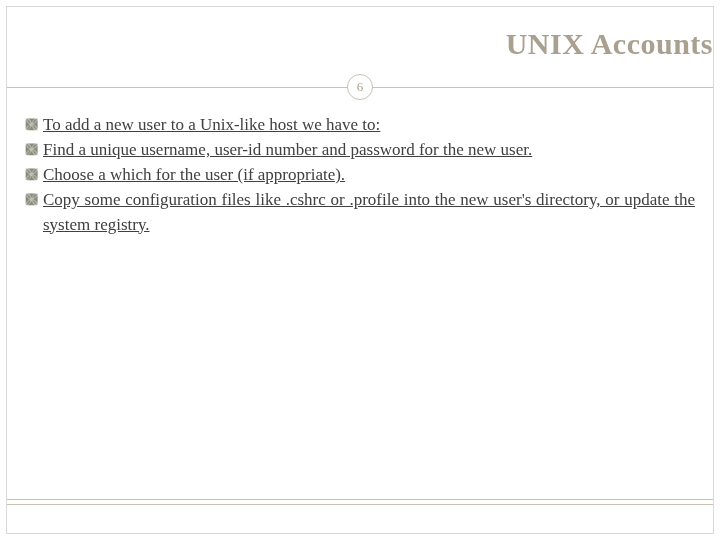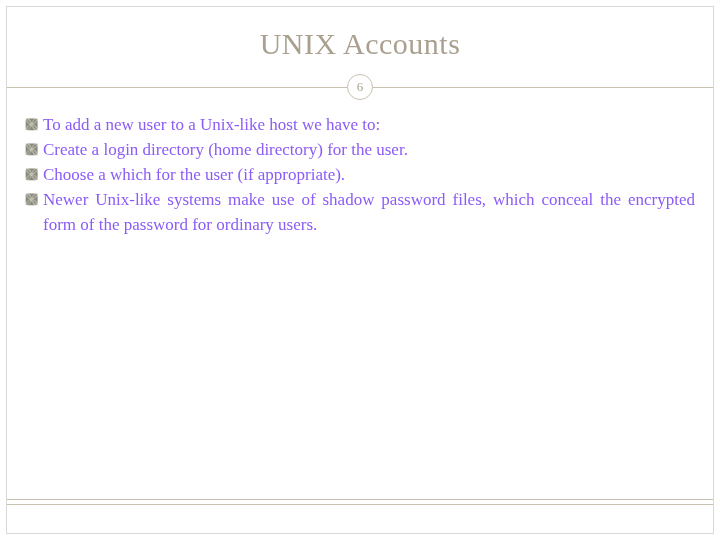--- a/index.html
+++ b/index.html
@@ -11,24 +11,24 @@
   }
   .slide {
     position: absolute;
     top: 6px;
     left: 6px;
     right: 6px;
     bottom: 6px;
     border: 1px solid #d8d8d8;
   }
   .title {
-    text-align: center;
+    text-align: right;
     font-size: 30px;
     color: #a9a08f;
-    font-weight: 400;
+    font-weight: 700;
     margin-top: 20px;
     letter-spacing: 0.5px;
   }
   .page-row {
     position: relative;
     height: 28px;
     margin-top: 12px;
   }
   .page-rule {
     position: absolute;
@@ -55,24 +55,25 @@
     font-family: Georgia, serif;
   }
   .content {
     padding: 12px 18px 0 18px;
   }
   .item {
     position: relative;
     padding-left: 18px;
     font-size: 17px;
     line-height: 1.42;
-    color: #8b5cf6;
+    color: #404040;
     text-align: justify;
     text-justify: inter-word;
     margin-bottom: 1px;
+    text-decoration: underline;
   }
   .item::before {
     content: "\1F669";
     position: absolute;
     left: 0;
     top: 0;
     font-size: 13px;
     color: #8a8a7a;
     line-height: 1.8;
   }
@@ -93,20 +94,20 @@
 
   <h1 class="title">UNIX Accounts</h1>
 
   <div class="page-row">
     <div class="page-rule"></div>
     <div class="page-num">6</div>
   </div>
 
   <div class="content">
     <div class="item">To add a new user to a Unix-like host we have to:</div>
-    <div class="item">Create a login directory (home directory) for the user.</div>
+    <div class="item">Find a unique username, user-id number and password for the new user.</div>
     <div class="item">Choose a which for the user (if appropriate).</div>
-    <div class="item">Newer Unix-like systems make use of shadow password files, which conceal the encrypted form of the password for ordinary users.</div>
+    <div class="item">Copy some configuration files like .cshrc or .profile into the new user's directory, or update the system registry.</div>
   </div>
 
   <div class="bottom-rule"></div>
 
 </div>
 
 </body></html>

